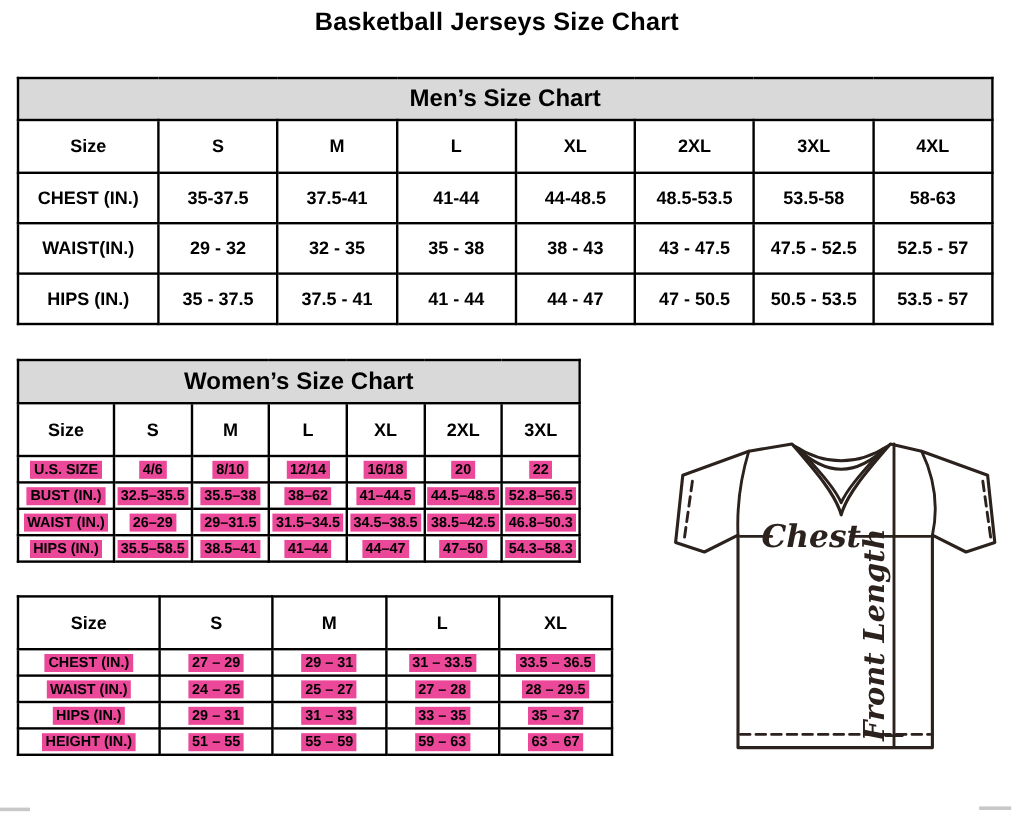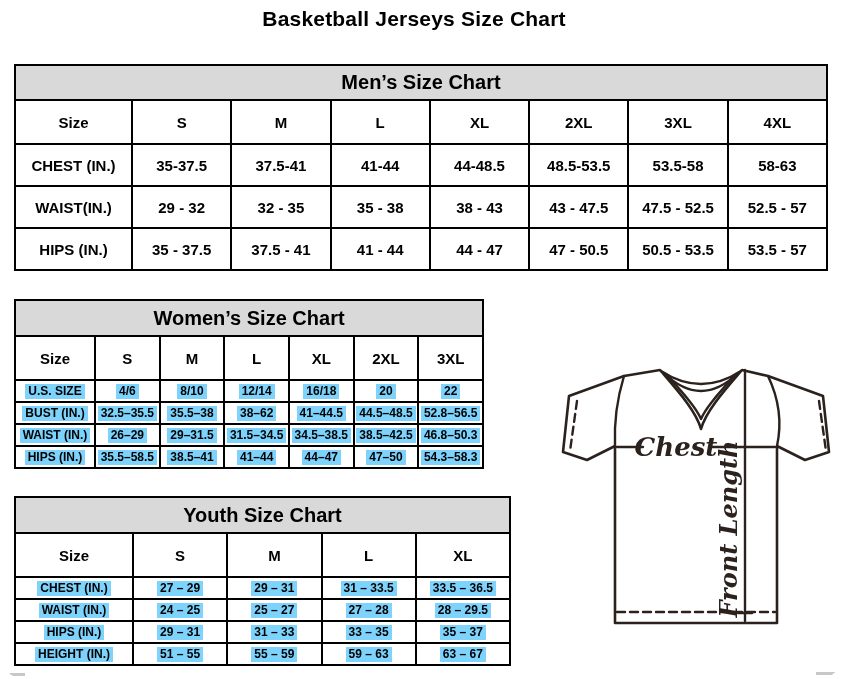--- a/index.html
+++ b/index.html
@@ -1,38 +1,38 @@
 <!DOCTYPE html>
 <html><head>
 <meta charset="utf-8">
 <style>
   html,body{margin:0;padding:0;background:#fff;}
   .canvas{position:relative;width:843px;height:679px;background:#ffffff;overflow:hidden;
-          font-family:"Liberation Sans",sans-serif;color:#000;border-radius:25px;}
+          font-family:"Liberation Sans",sans-serif;color:#000;}
   .title{position:absolute;top:7px;left:0;width:828px;text-align:center;
          font-size:21px;font-weight:bold;letter-spacing:0.2px;}
   table.tbl{position:absolute;border-collapse:collapse;table-layout:fixed;background:#fff;}
   table.tbl td{border:2px solid #000;text-align:center;vertical-align:middle;
                font-weight:bold;padding:0;overflow:hidden;white-space:nowrap;}
   tr.cap td{background:#d9d9d9;font-size:20px;}
   
   .men{left:14px;top:64px;width:814px;}
   .men tr.cap td{height:33px;}
   .men tr.sizes td{height:42px;font-size:15px;}
   .men tr.data td{height:40px;font-size:15px;}
   .men td.lbl{font-size:14px;}
   
   .women{left:14px;top:299px;width:470px;}
   .youth{left:14px;top:496px;width:497px;}
   .women td,.youth td{border-width:1.5px;}
   .women tr.cap td,.youth tr.cap td{height:34px;border-width:2px;}
   .women tr.sizes td,.youth tr.sizes td{height:42px;font-size:15px;}
   .women tr.data td,.youth tr.data td{height:20px;font-size:12px;}
   .women td.lbl,.youth td.lbl{font-size:11px;}
-  .hl{background:#7dd3fc;padding:0 3px;display:inline-block;line-height:1.25;}
+  .hl{background:#ec4899;padding:0 3px;display:inline-block;line-height:1.25;}
   
   .jersey{position:absolute;left:556px;top:356px;width:284px;height:294px;}
   .jersey .ln{fill:none;stroke:#2b211d;stroke-width:2.4;stroke-linejoin:round;stroke-linecap:round;}
   .jersey .outline{fill:#ffffff;stroke:#2b211d;stroke-width:2.6;stroke-linejoin:round;}
   .jersey .dash{stroke-dasharray:8 5;}
   .jersey text{font-family:"DejaVu Serif","Liberation Serif",serif;font-style:italic;
                font-weight:bold;fill:#2b211d;}
   
   .sb{position:absolute;height:3px;background:#c8c8c8;}
   .sb-left{left:0;top:673px;width:25px;}
@@ -167,23 +167,20 @@
 
   <table class="tbl youth">
     <colgroup>
         <col style="width:118px">
         <col>
         <col>
         <col>
         <col>
       </colgroup>
     <tbody>
-        <tr class="cap">
-      <td colspan="5">Youth Size Chart</td>
-    </tr>
     <tr class="sizes">
       <td>Size</td>
       <td>S</td>
       <td>M</td>
       <td>L</td>
       <td>XL</td>
     </tr>
     <tr class="data">
       <td class="lbl"><span class="hl">CHEST (IN.)</span></td>
       <td><span class="hl">27 – 29</span></td>

